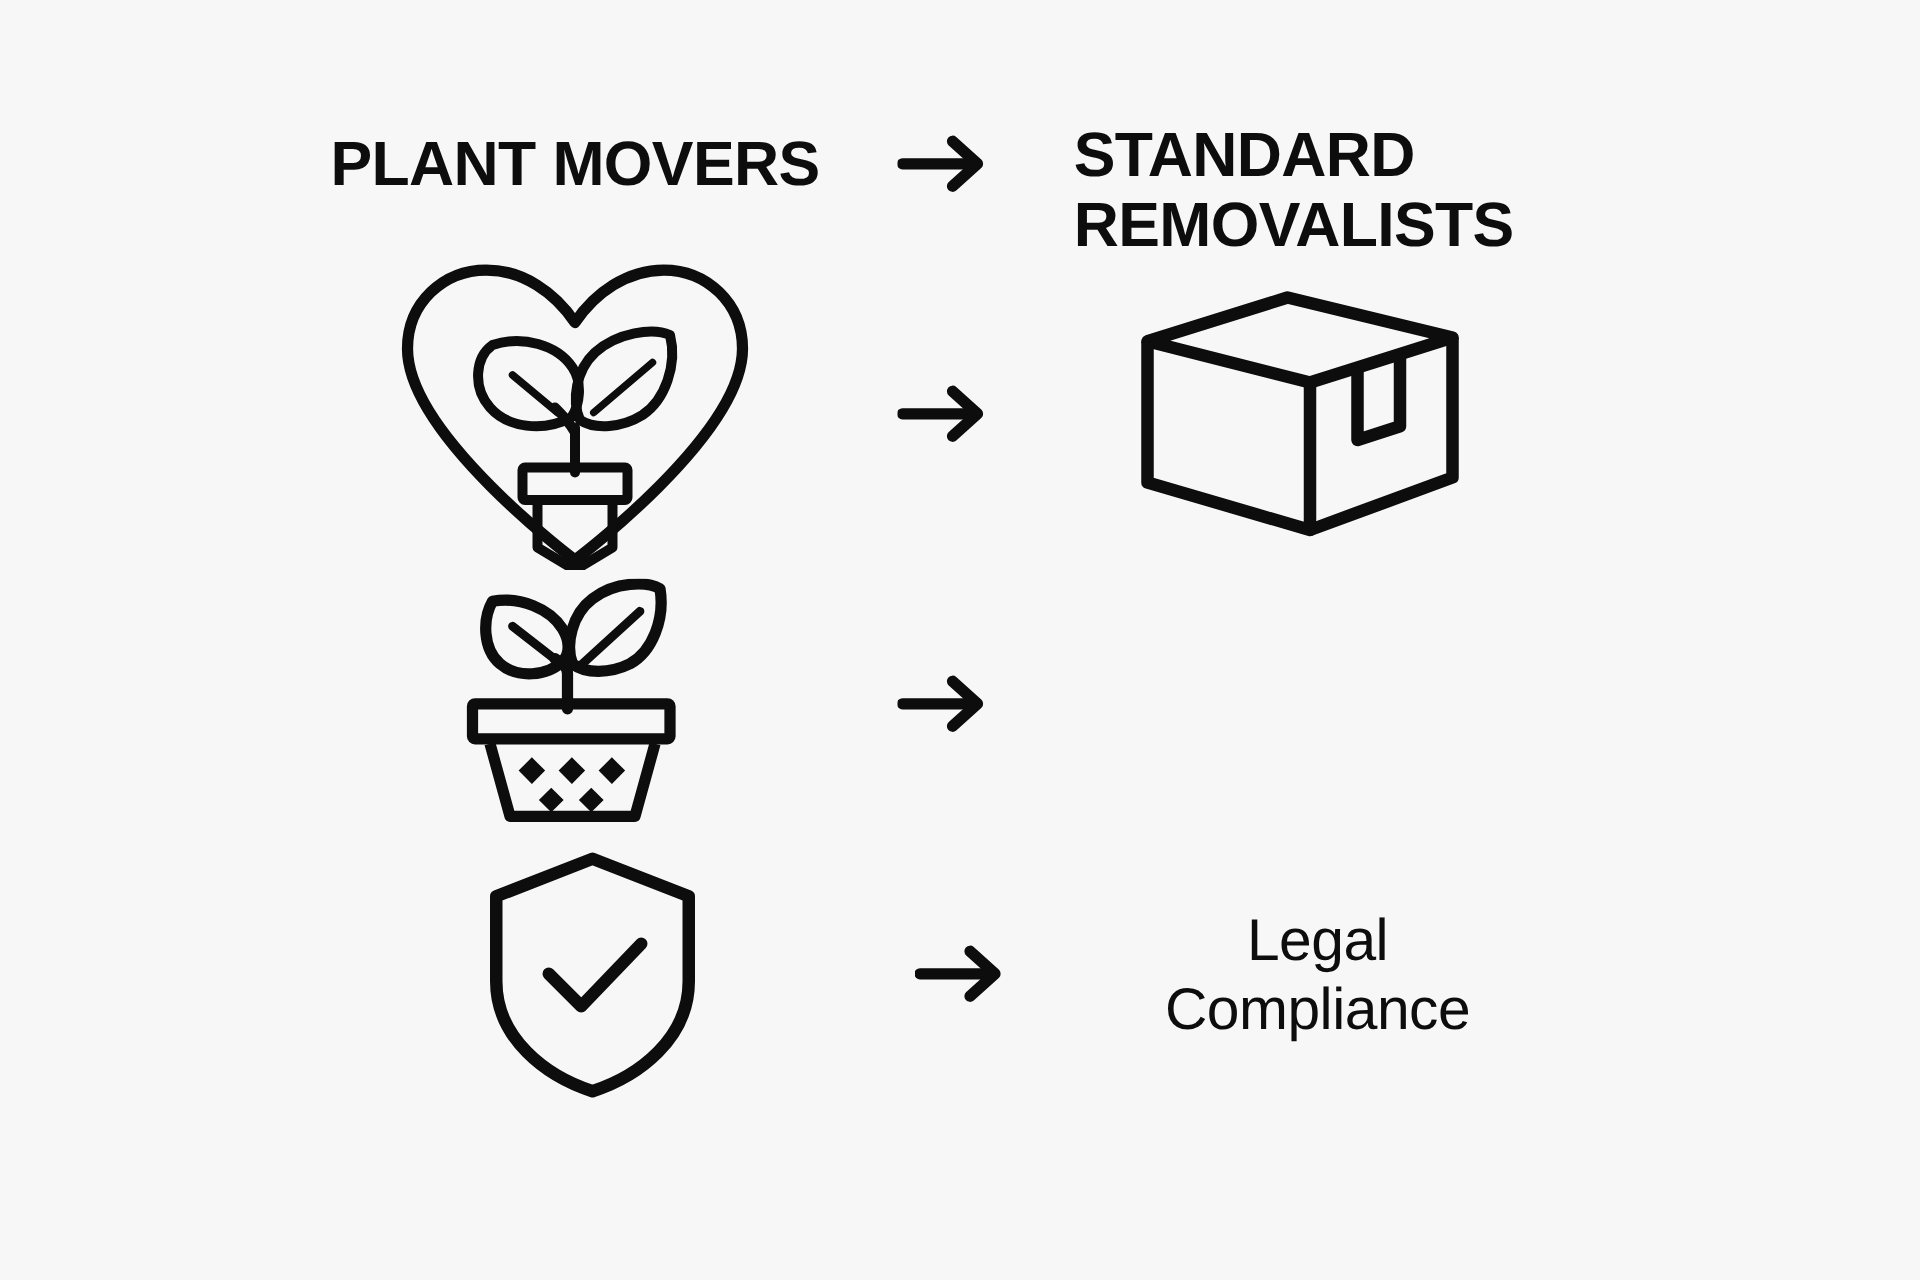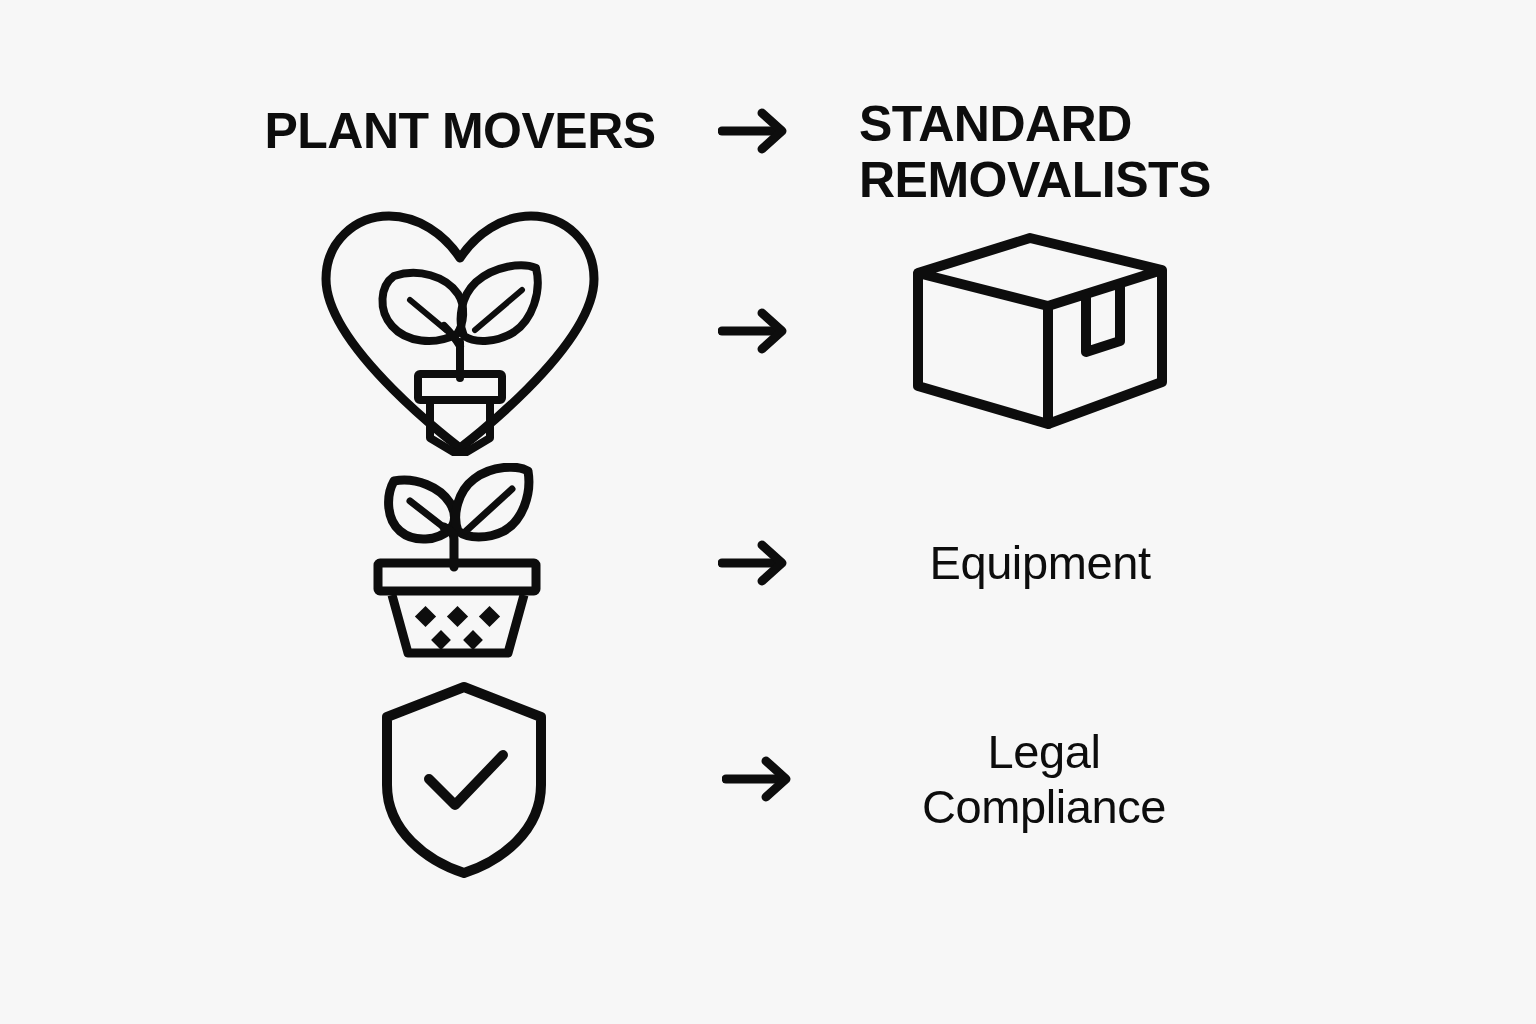--- a/index.html
+++ b/index.html
@@ -89,21 +89,21 @@
   }
 
   
   #row-header   { left: 230px; top: 96px;  height: 150px; align-items: flex-start; }
   #row-header .cell-left   { height: 70px; }
   #row-header .cell-arrow  { height: 70px; }
   #row-header .cell-right  { height: 150px; align-items: flex-start; }
 
   #row-box      { left: 230px; top: 186px; height: 290px; }
   #row-equip    { left: 230px; top: 448px; height: 230px; }
-  #row-legal    { left: 234px; top: 664px; height: 230px; }
+  #row-legal    { left: 244px; top: 664px; height: 230px; }
 </style>
 </head>
 <body>
 
 <div id="diagram">
 
   <div class="row" id="row-header">
 
     <div class="cell-left">
       <p class="heading heading-left">PLANT MOVERS</p>
@@ -227,23 +227,20 @@
 
     <div class="cell-arrow">
       <span class="arrow">
         <svg width="74" height="52" viewBox="0 0 74 52" fill="none" xmlns="http://www.w3.org/2000/svg">
           <path d="M4 26 H60" stroke="#0d0d0d" stroke-width="9" stroke-linecap="round"></path>
           <path d="M44 8 L64 26 L44 44" stroke="#0d0d0d" stroke-width="9" stroke-linecap="round" stroke-linejoin="round" fill="none"></path>
         </svg>
       </span>
     </div>
 
-    <div class="cell-right">
-      <p class="label">Equipment</p>
-    </div>
 
   </div>
 
   <div class="row" id="row-legal">
 
     <div class="cell-left">
       <span class="icon">
         <svg width="170" height="200" viewBox="0 0 170 200" fill="none" xmlns="http://www.w3.org/2000/svg">
           <path d="M85 8 L162 38 L162 106
                    C162 152 122 182 85 194

